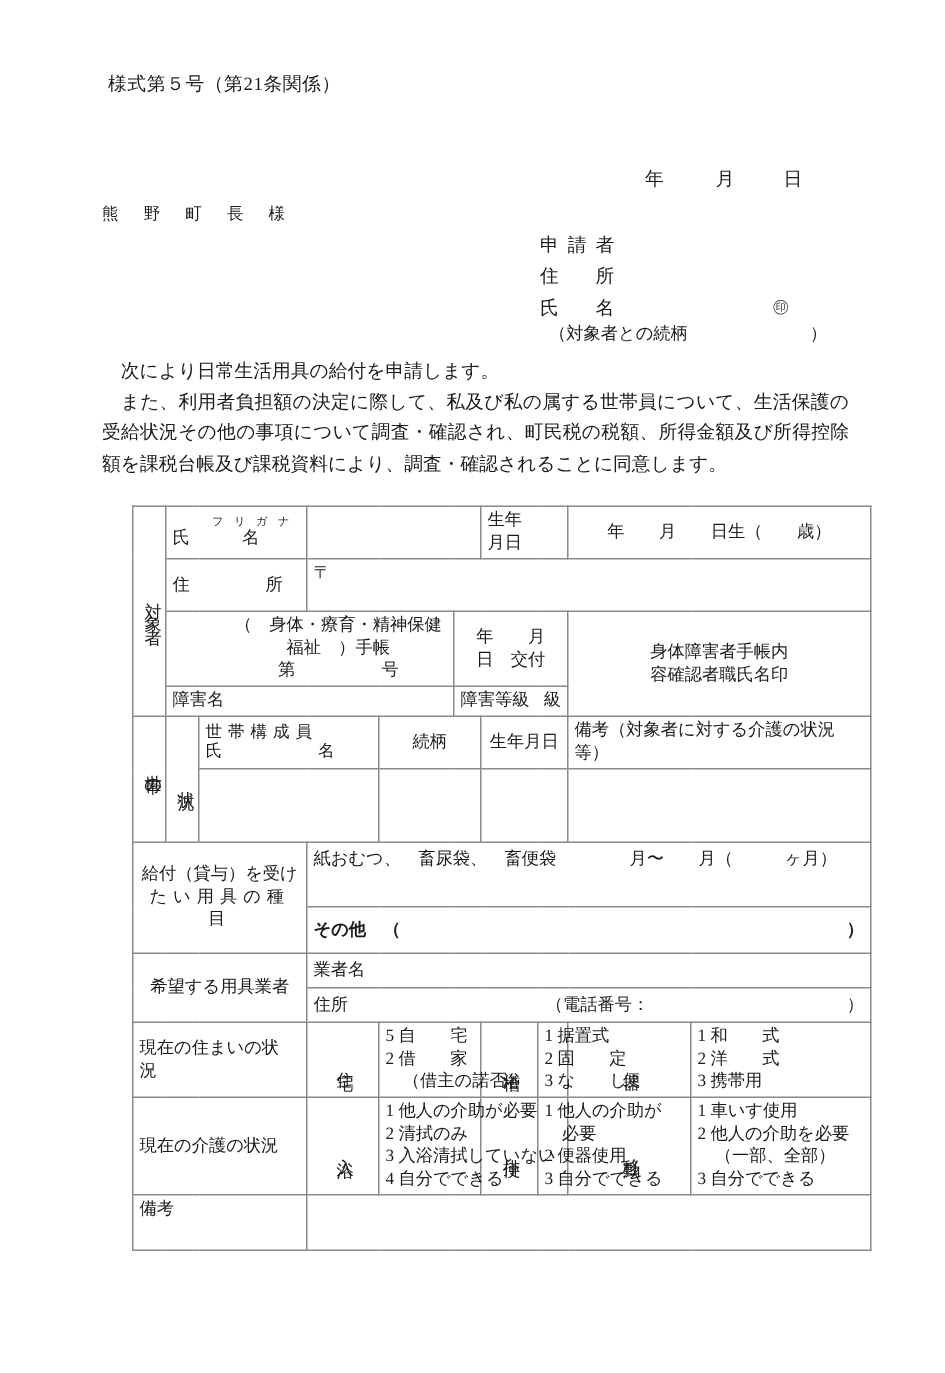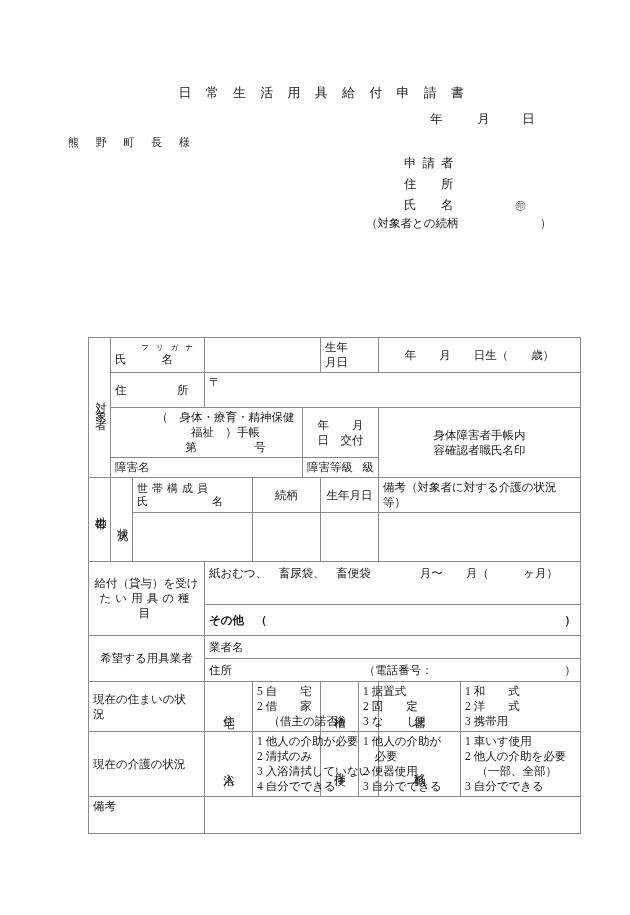--- a/index.html
+++ b/index.html
@@ -18,21 +18,21 @@
   .form-no{position:absolute;left:72px;top:48px;font-size:12.5px;letter-spacing:.4px;}
   .doc-title{position:absolute;left:0;top:84px;width:630px;text-align:center;font-size:13px;letter-spacing:5.5px;padding-left:18px;box-sizing:border-box;}
   .date-line{position:absolute;left:430px;top:111px;font-size:12.5px;}
   .date-line span{display:inline-block;}
   .sp-y{width:44px;}
   .sp-m{width:42px;}
   .addressee{position:absolute;left:68px;top:135px;font-size:11px;letter-spacing:7px;}
 
   .applicant{position:absolute;left:360px;top:153px;font-size:12.5px;line-height:21px;}
   .applicant .row{white-space:nowrap;}
-  .ap-label{display:inline-block;letter-spacing:6px;margin-left:44px;}
+  .ap-label{display:inline-block;letter-spacing:6px;}
   .seal{position:absolute;left:155px;top:0;font-size:11px;}
   .rel-line{position:relative;font-size:11.5px;padding-left:6px;margin-top:-3px;white-space:nowrap;}
   .rel-paren{display:inline-block;width:90px;text-align:right;}
 
   .body-text{position:absolute;left:68px;top:237px;width:498px;font-size:12.5px;line-height:20.5px;text-align:justify;}
   .body-text p{margin:0;}
   .indent{text-indent:1em;}
 
   
   .tbl{position:absolute;left:88px;top:337px;width:492px;border-collapse:collapse;table-layout:fixed;}
@@ -47,22 +47,22 @@
   .opt{font-size:11px;line-height:14.5px;}
   .opt div{white-space:nowrap;}
   .hdr-sm{font-size:11px;}
   .wide-sp{letter-spacing:4px;}
 </style>
 </head>
 <body>
 
 <div class="page">
 
-
-  <div class="doc-title">日 常 生 活 用 具 給 付 申 請 書</div>
+  <div class="form-no">様式第５号（第21条関係）</div>
+
 
   <div class="date-line">
     <span class="sp-y">年</span>
     <span class="sp-m">月</span>
     <span>日</span>
   </div>
 
   <div class="addressee">熊 野 町 長 様</div>
 
   <div class="applicant">
@@ -75,20 +75,24 @@
     <div class="row" style="position:relative;">
       <span class="ap-label">氏　名</span>
       <span class="seal">㊞</span>
     </div>
     <div class="rel-line">
       <span>（対象者との続柄</span>
       <span class="rel-paren">）</span>
     </div>
   </div>
 
+  <div class="body-text">
+    <p class="indent">次により日常生活用具の給付を申請します。</p>
+    <p class="indent">また、利用者負担額の決定に際して、私及び私の属する世帯員について、生活保護の受給状況その他の事項について調査・確認され、町民税の税額、所得金額及び所得控除額を課税台帳及び課税資料により、調査・確認されることに同意します。</p>
+  </div>
 
   <table class="tbl">
     <colgroup>
       <col style="width:22px">
         <col style="width:22px">
         <col style="width:72px">
       <col style="width:48px">
         <col style="width:50px">
         <col style="width:18px">
       <col style="width:38px">

